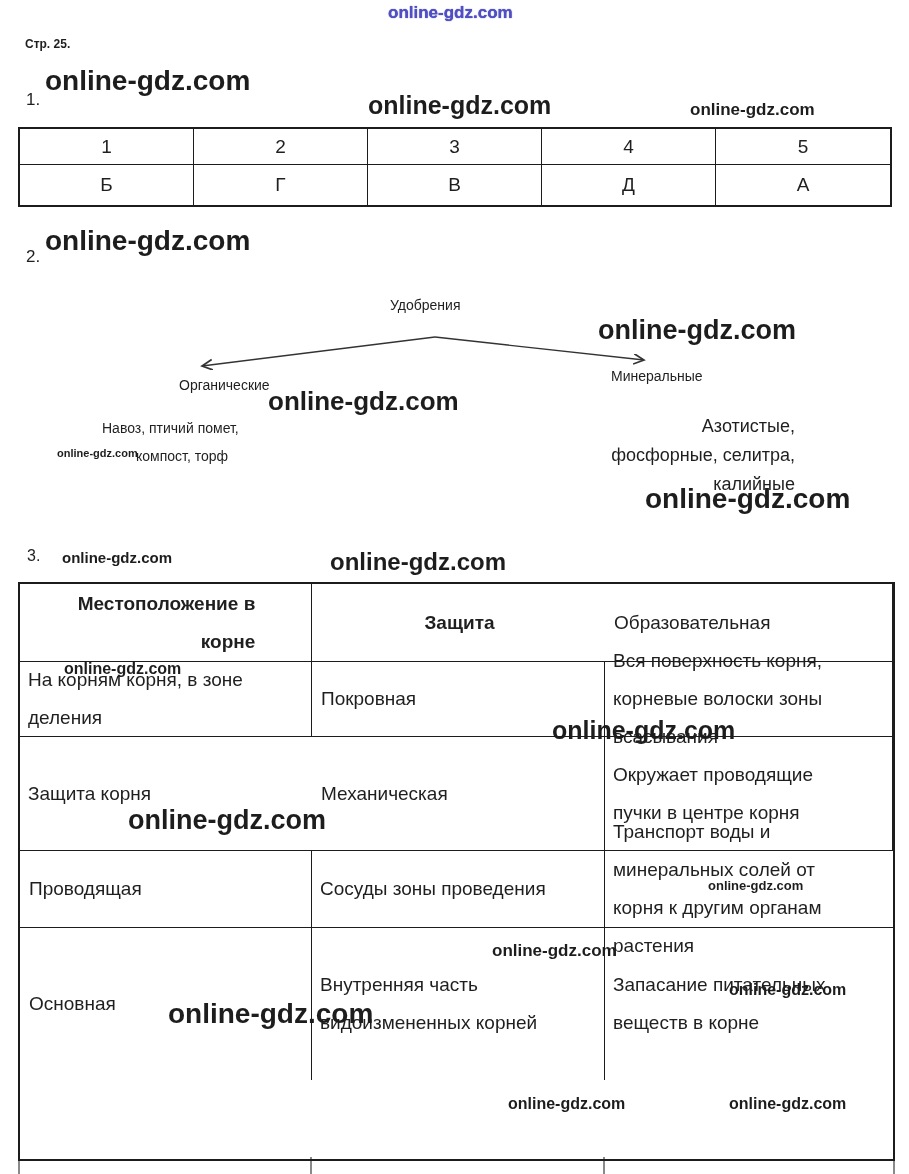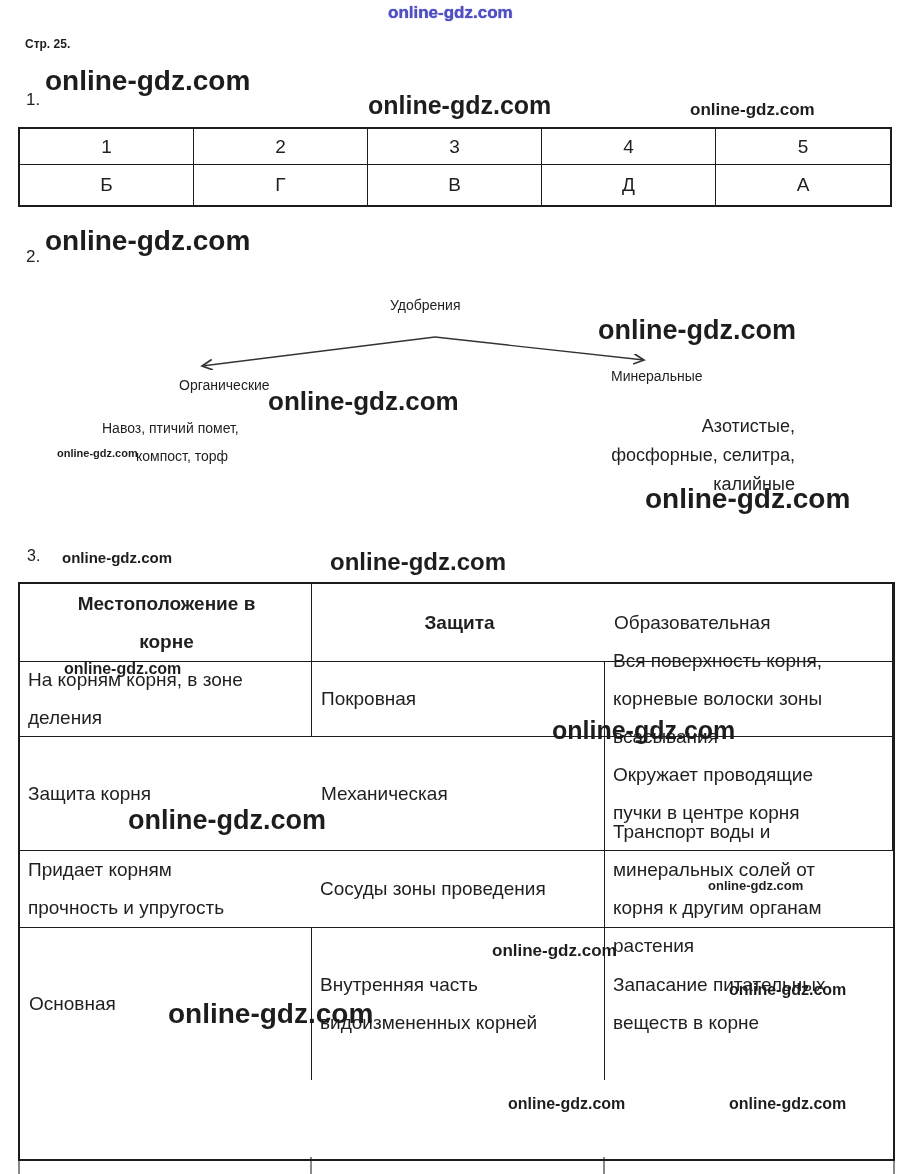--- a/index.html
+++ b/index.html
@@ -29,21 +29,21 @@
   .diag-block{position:absolute;font-size:18px;text-align:center;white-space:pre-line;line-height:29px;z-index:5;}
   
   .t3{left:18px;top:582px;width:877px;display:grid;
       grid-template-columns:292px 293px 288px;
       grid-template-rows:78px 75px 114px 77px 152px 79px;
       border:2px solid #1c1c1c;box-sizing:border-box;z-index:5;}
   .t3 .cell{box-sizing:border-box;border-right:1.6px solid #1c1c1c;border-bottom:1.6px solid #1c1c1c;
       font-size:19px;line-height:38px;white-space:pre-line;display:flex;align-items:center;}
   .t3 .cell.lastcol{border-right:none;}
   .t3 .cell.lastrow{border-bottom:none;}
-  .t3 .hcell{font-weight:700;justify-content:center;text-align:center;}
+  .t3 .hcell{font-weight:700;justify-content:center;text-align:right;}
   .t3 .c1{padding-left:9px;}
   .t3 .c2,.t3 .c3{padding-left:8px;padding-right:6px;}
   
   .stub{position:absolute;top:1157px;width:2px;height:17px;background:#8a8a8a;z-index:4;}
 </style>
 </head>
 <body>
 
 <div class="abs page-title" style="left:25px;top:37px;">Стр. 25.</div>
 
@@ -100,23 +100,22 @@
 
   <div class="cell c1">Покровная</div>
   <div class="cell c2">Вся поверхность корня,
 корневые волоски зоны
 всасывания</div>
   <div class="cell c3 lastcol">Защита корня</div>
 
   <div class="cell c1">Механическая</div>
   <div class="cell c2">Окружает проводящие
 пучки в центре корня</div>
-  <div class="cell c3 lastcol">Придает корням
-прочность и упругость</div>
 
+  <div class="cell c1">Проводящая</div>
   <div class="cell c2">Сосуды зоны проведения</div>
   <div class="cell c3 lastcol">Транспорт воды и
 минеральных солей от
 корня к другим органам
 растения</div>
 
   <div class="cell c1 lastrow">Основная</div>
   <div class="cell c2 lastrow">Внутренняя часть
 видоизмененных корней</div>
   <div class="cell c3 lastcol lastrow">Запасание питательных

